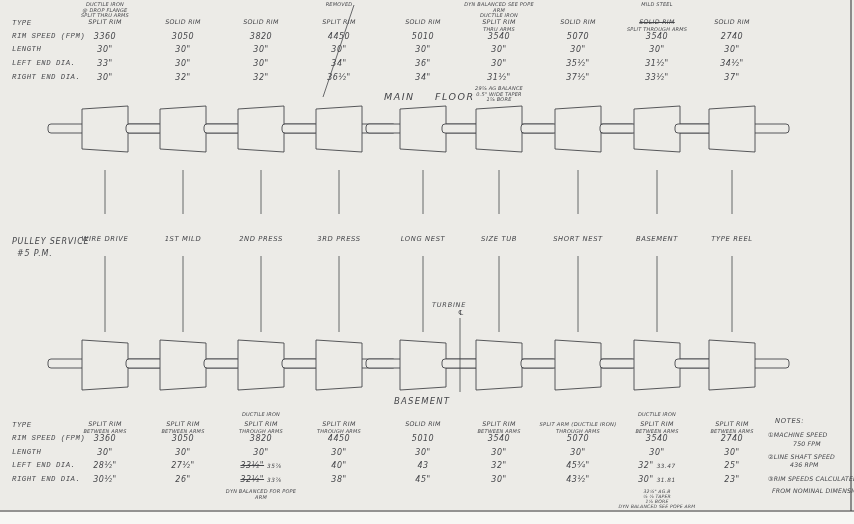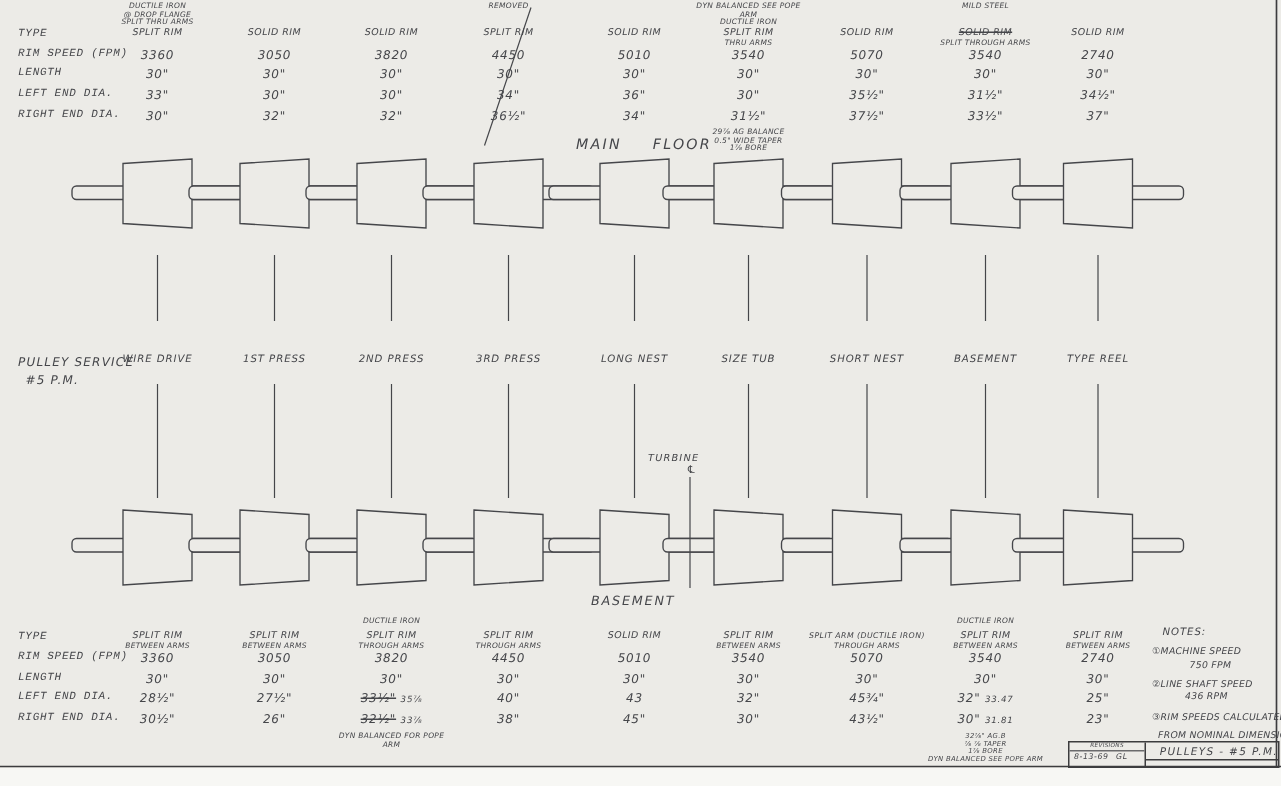--- a/index.html
+++ b/index.html
@@ -272,21 +272,21 @@
         <div class="cf val" style="top: 67px;"><span>23"</span></div>
       </div>
     </div>
 
   <div class="ps">
     <div>PULLEY SERVICE</div>
     <div>#5 P.M.</div>
   </div>
   <div id="services">
       <div class="svc" style="left: 60px;">WIRE DRIVE</div>
-      <div class="svc" style="left: 138px;">1ST PRESS</div>
+      <div class="svc" style="left: 138px;">1ST MILD</div>
       <div class="svc" style="left: 216px;">2ND PRESS</div>
       <div class="svc" style="left: 294px;">3RD PRESS</div>
       <div class="svc" style="left: 378px;">LONG NEST</div>
       <div class="svc" style="left: 454px;">SIZE TUB</div>
       <div class="svc" style="left: 533px;">SHORT NEST</div>
       <div class="svc" style="left: 612px;">BASEMENT</div>
       <div class="svc" style="left: 687px;">TYPE REEL</div>
     </div>
 
   <div id="main-floor" class="floor">MAIN FLOOR</div>
@@ -297,27 +297,15 @@
   <div id="notes">
     <div class="nh">NOTES:</div>
   <div class="nl" style="top: 14px; left: 2px;">①MACHINE SPEED</div>
       <div class="nv" style="top: 23px; left: 27px;">750 FPM</div>
       <div class="nl" style="top: 36px; left: 2px;">②LINE SHAFT SPEED</div>
       <div class="nv" style="top: 44px; left: 24px;">436 RPM</div>
       <div class="nl" style="top: 58px; left: 2px;">③RIM SPEEDS CALCULATED</div>
       <div class="nv" style="top: 70px; left: 6px;">FROM NOMINAL DIMENSIONS</div>
     </div>
 
-  <div class="tb">
-    <div class="tb-rev">
-      <div class="tb-rev-h">REVISIONS</div>
-      <div class="tb-rev-row">
-        <span>8-13-69</span><span>GL</span>
-      </div>
-    </div>
-    <div class="tb-title">
-      <span>PULLEYS - #5 P.M.</span>
-      <div class="tline"></div>
-    </div>
-  </div>
 
   <div class="margin-strip"></div>
 </div>
 
 </body></html>

